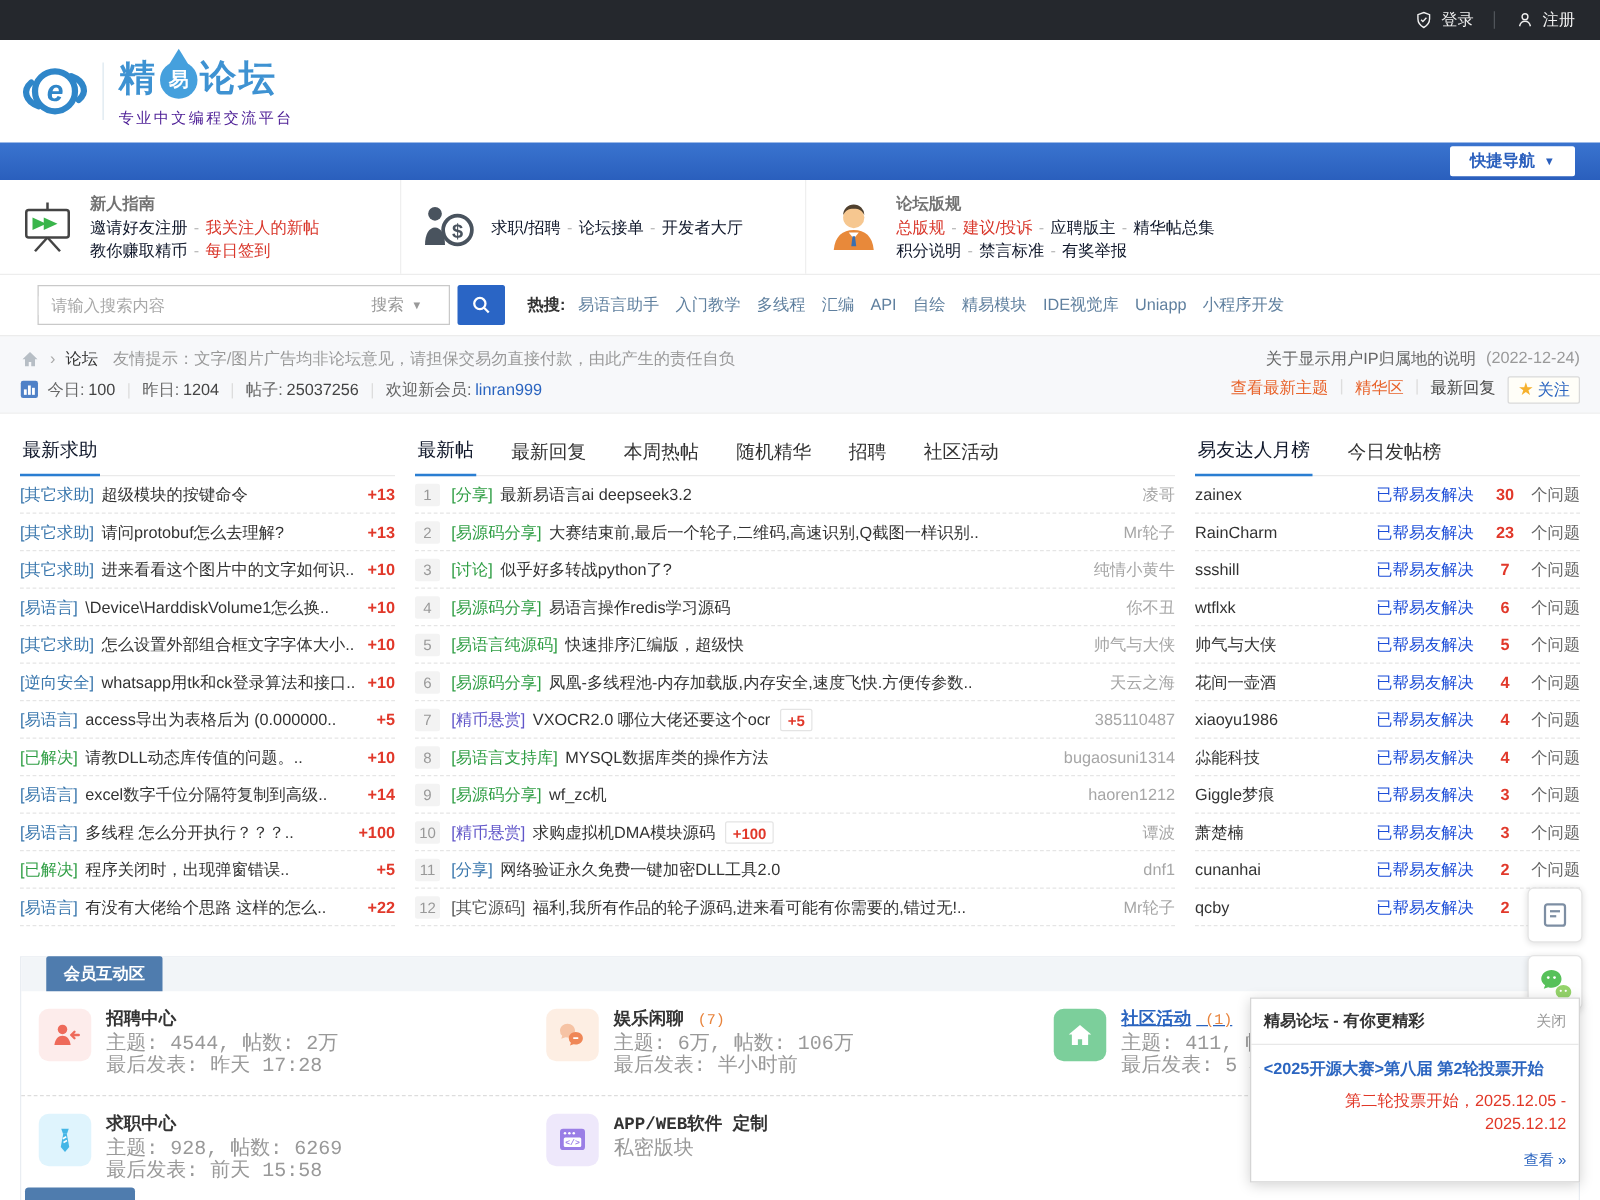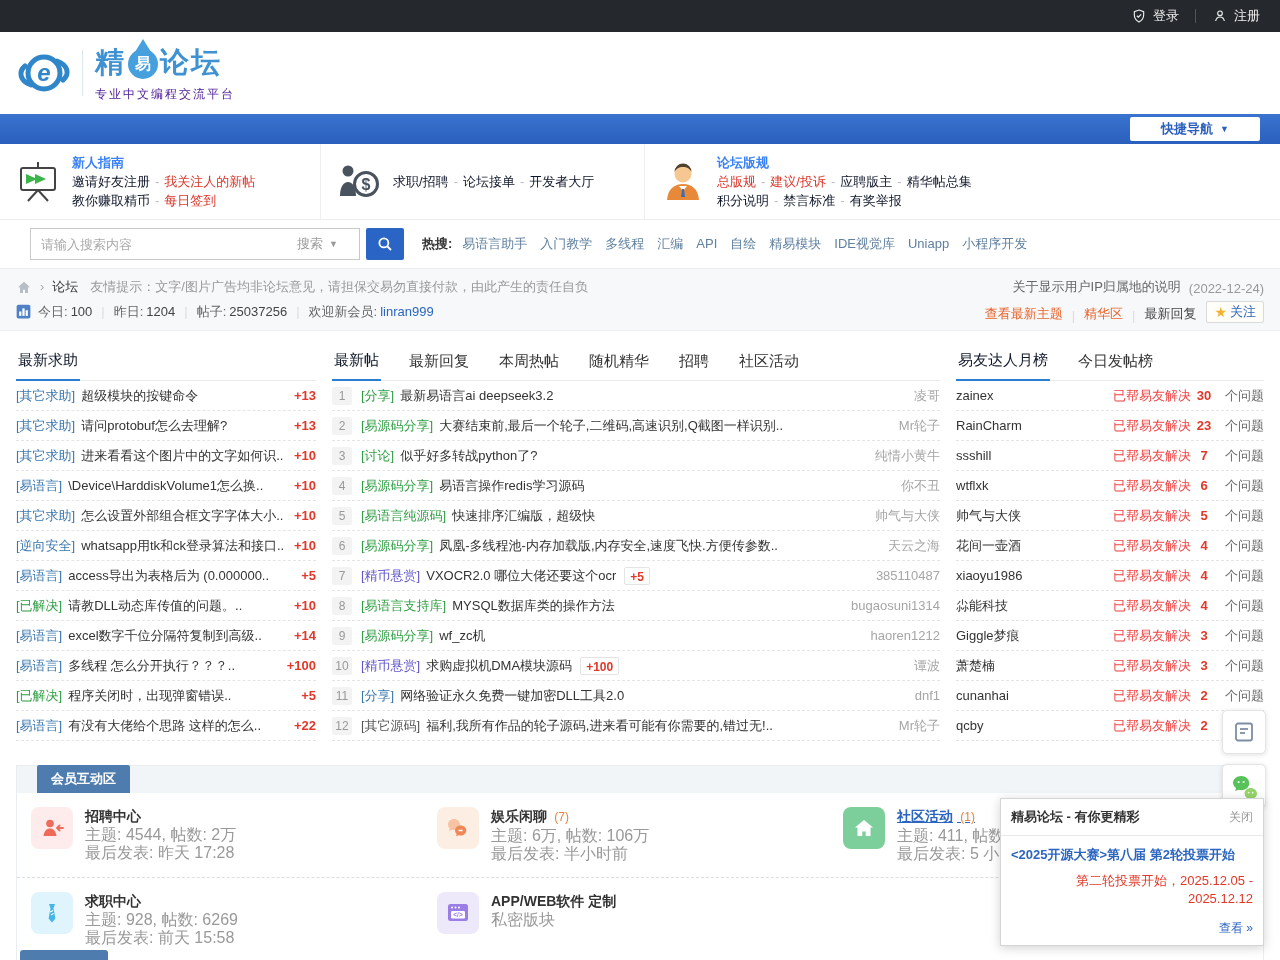--- a/index.html
+++ b/index.html
@@ -18,31 +18,31 @@
   .logo-wrap { display:flex; align-items:center; }
   .logo-divider { width:1px; height:46px; background:#dbe7f0; margin:0 12px 0 10px; }
   .logo-text .l-row1 { display:flex; align-items:center; font-size:29px; font-weight:bold; color:#3e92d2; letter-spacing:2px; }
   .drop { position:relative; width:30px; height:30px; background:#45a0dd; border-radius:50%; margin:2px 2px 0; display:flex; align-items:center; justify-content:center; }
   .drop::before { content:""; position:absolute; top:-10px; left:7px; border-left:8px solid transparent; border-right:8px solid transparent; border-bottom:13px solid #45a0dd; }
   .drop span { color:#fff; font-size:16px; font-weight:bold; letter-spacing:0; }
   .l-row2 { font-size:12px; color:#4c1d95; margin-top:3px; letter-spacing:2px; }
 
   
   .navbar { height:30px; background:linear-gradient(#3a74cf,#2a5fbd); position:relative; }
-  .quicknav { position:absolute; right:20px; top:3px; height:24px; background:#fff; border-radius:2px; color:#2a5fbd; font-weight:bold; font-size:13px; display:inline-flex; align-items:center; gap:7px; padding:0 31px; cursor:pointer; }
+  .quicknav { position:absolute; right:20px; top:3px; height:24px; background:#fff; border-radius:2px; color:#2a5fbd; font-weight:bold; font-size:13px; display:inline-flex; align-items:center; gap:7px; padding:0 16px; cursor:pointer; }
   .quicknav .caret { font-size:9px; color:#2a5fbd; }
 
   
   .guide { display:flex; border-bottom:1px solid #ededed; background:#fff; height:76px; }
   .g-col { display:flex; align-items:center; padding-left:16px; }
   .g-col.c1 { width:320px; }
   .g-col.c2 { width:324px; border-left:1px solid #efefef; }
   .g-col.c3 { flex:1; border-left:1px solid #efefef; }
   .g-icon { width:44px; height:44px; margin-right:12px; flex:0 0 44px; }
-  .g-title { font-weight:bold; color:#3b82f6; font-size:13px; line-height:19px; }
+  .g-title { font-weight:bold; color:#737373; font-size:13px; line-height:19px; }
   .g-line { line-height:19px; font-size:13px; }
   .g-line a.c-blue { color:#0f172a; }
   .g-line a.c-red { color:#d9372b; }
   .g-sep { color:#bbb; margin:0 5px; }
 
   
   .search-row { height:48px; display:flex; align-items:center; padding-left:30px; background:#fff; }
   .search-box { width:330px; height:32px; border:1px solid #c9c9c9; display:flex; align-items:center; background:#fff; }
   .search-box input { border:0; outline:none; flex:1; padding:0 10px; font-size:13px; color:#a21caf; font-family:inherit; }
   .search-box input::placeholder { color:#a9a9a9; }
@@ -53,21 +53,21 @@
   .hot .hot-label { font-weight:bold; color:#333; margin-right:10px; }
   .hot a { color:#60809f; margin-right:13px; white-space:nowrap; }
 
   
   .band { background:#f7f8fa; border-top:1px solid #ececec; border-bottom:1px solid #f0f0f0; padding:5px 16px 6px; }
   .b-row { height:25px; display:flex; align-items:center; }
   .b-row .home-ic { margin-right:8px; }
   .b-crumb-arrow { color:#aaa; margin-right:8px; }
   .b-forum { color:#333; margin-right:12px; }
   .b-notice { color:#999; }
-  .b-right { margin-left:auto; display:flex; align-items:flex-end; }
+  .b-right { margin-left:auto; display:flex; align-items:flex-start; }
   .ip-link { color:#666; }
   .ip-date { color:#999; margin-left:8px; }
   .s-label { color:#666; } .s-num { color:#444; margin-left:3px; }
   .s-sep { color:#ddd; margin:0 9px; }
   .s-member { color:#2b65c0; margin-left:3px; }
   .stat-ic { margin-right:7px; }
   .s-orange { color:#e8632b; }
   .s-dark { color:#444; }
   .follow-btn { display:inline-flex; align-items:center; gap:3px; border:1px solid #d9d9d9; background:#fffef8; padding:1px 7px; border-radius:2px; color:#2b65c0; margin-left:10px; cursor:pointer; }
   .follow-btn .star { color:#f6b12d; font-size:14px; }
@@ -83,31 +83,31 @@
   .lrow { display:flex; align-items:center; height:30px; border-bottom:1px dashed #e5e5e5; font-size:13px; overflow:hidden; }
   .tag { margin-right:6px; white-space:nowrap; }
   .c-blue { color:#3a77ad; } .c-green { color:#2f9e44; } .c-purple { color:#6156c9; } .c-dark { color:#555; }
   .h-title { color:#333; overflow:hidden; white-space:nowrap; text-overflow:ellipsis; }
   .h-score { margin-left:auto; color:#e1382a; font-weight:bold; padding-left:8px; }
   .p-num { flex:0 0 20px; height:18px; line-height:18px; background:#f3f3f3; color:#999; text-align:center; border-radius:2px; font-size:12px; margin-right:9px; }
   .p-title { color:#333; overflow:hidden; white-space:nowrap; text-overflow:ellipsis; }
   .p-badge { border:1px solid #e4e4e4; color:#e1382a; font-weight:bold; padding:0 5px; margin-left:8px; font-size:12px; height:18px; line-height:18px; border-radius:2px; background:#fff; white-space:nowrap; }
   .p-author { margin-left:auto; color:#a6a6a6; padding-left:10px; white-space:nowrap; }
   .r-name { flex:1; color:#333; overflow:hidden; white-space:nowrap; text-overflow:ellipsis; }
-  .r-label { color:#ef4444; white-space:nowrap; }
+  .r-label { color:#1d4ed8; margin-right:12px; white-space:nowrap; }
   .r-count { color:#e1382a; font-weight:bold; width:26px; text-align:center; }
   .r-unit { color:#666; margin-left:8px; white-space:nowrap; }
 
   
   .member { margin:24px 16px 0; border:1px solid #e9edf2; background:#fff; }
   .sec-head { background:#f2f5f8; height:27px; display:flex; align-items:flex-end; }
   .sec-tab { background:#4f7cae; color:#fff; font-size:13px; font-weight:bold; padding:5px 14px 5px; border-radius:2px 2px 0 0; margin-left:20px; }
   .m-row { display:grid; grid-template-columns:1fr 1fr 1fr; padding:10px 14px; }
   .m-row.first { border-bottom:1px dashed #ddd; }
-  .m-card { display:flex; align-items:flex-start; padding:4px 0; }
+  .m-card { display:flex; align-items:flex-start; padding:4px 0;font-family:Liberation Mono, monospace; }
   .m-icon { width:42px; height:42px; border-radius:8px; display:flex; align-items:center; justify-content:center; margin-right:12px; flex:0 0 42px; }
   .m-title { font-size:14px; font-weight:bold; color:#333; line-height:19px; }
   .m-title.link { color:#2b65c0; font-weight:bold; text-decoration:underline; cursor:pointer; }
   .m-count { color:#e8833b; font-weight:normal; font-size:12px; margin-left:4px; }
   .m-line { color:#999; font-size:16px; line-height:18px; }
 
   
   .sliver { position:absolute; left:20px; bottom:0; width:88px; height:10px; background:#4f7cae; border-radius:3px 3px 0 0; }
 
   

